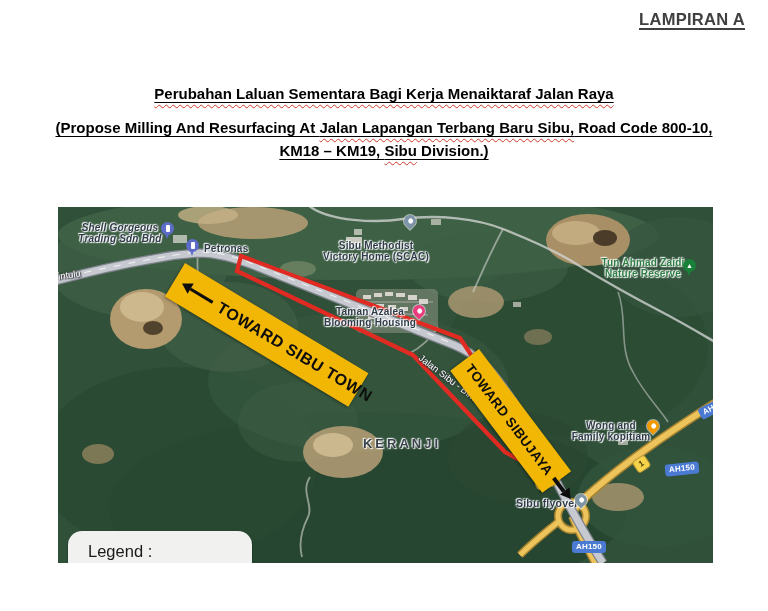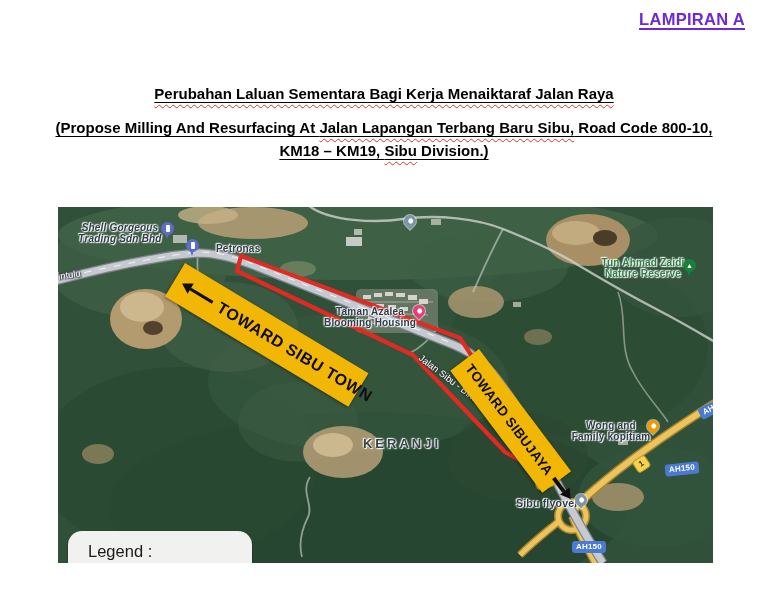--- a/index.html
+++ b/index.html
@@ -4,21 +4,21 @@
 <style>
   html,body{margin:0;padding:0;}
   body{
     width:768px;height:611px;position:relative;background:#ffffff;
     font-family:"Liberation Sans", sans-serif;color:#111;overflow:hidden;
   }
   
   .doc-tag{
     position:absolute;top:10px;right:23px;font-size:16.5px;font-weight:bold;
     text-decoration:underline;text-decoration-thickness:1.5px;text-underline-offset:3px;
-    letter-spacing:.3px;color:#6d28d9;
+    letter-spacing:.3px;color:#404040;
   }
   .doc-title{
     position:absolute;left:0;right:0;text-align:center;font-weight:bold;font-size:15px;
     color:#000;text-decoration:underline;text-decoration-thickness:1.4px;text-underline-offset:3px;
   }
   #title1{top:85px;text-align:center;}
   #title2{top:119px;}
   #title3{top:142px;}
   .sp{ 
     text-decoration:underline wavy #cf3a2b;text-decoration-thickness:1px;text-underline-offset:5px;
@@ -190,23 +190,24 @@
     <polygon points="183,49 402,131 469,233 469,257 447,245 369,163 355,148 179,64" fill="none" stroke="#e12b22" stroke-width="4.2"></polygon>
   </svg>
 
   <div class="roadlabel" style="left:0px;top:62px;transform:rotate(-8deg);">intulu</div>
   <div class="roadlabel" style="left:362px;top:144px;transform:rotate(37deg);transform-origin:0 50%;">Jalan Sibu - Bintulu</div>
 
   <div class="plabel" style="left:62px;top:15px;font-style:italic;"><span>Shell Gorgeous</span><br><span>Trading Sdn Bhd</span></div>
   <span class="dotmark fuel" style="left:103px;top:15px;color:#5d6cc9;"></span>
 
   <span class="dotmark fuel" style="left:128px;top:32px;color:#5d6cc9;"></span>
-  <div class="plabel anchor-left" style="left:146px;top:36px;margin-left:12px;">Petronas</div>
+  <div class="plabel anchor-left" style="left:146px;top:36px;">Petronas</div>
 
   <span class="pin" style="left:346px;top:8px;background:#7d93a8;"></span>
+  <div class="plabel" style="left:318px;top:33px;"><span>Sibu Methodist</span><br><span>Victory Home (SCAC)</span></div>
 
   <div class="plabel" style="left:312px;top:99px;"><span>Taman Azalea</span><br><span>Blooming Housing</span></div>
   <span class="pin" style="left:355px;top:98px;background:#ea3b7c;"></span>
 
   <div class="plabel natlabel" style="left:585px;top:50px;"><span>Tun Ahmad Zaidi</span><br><span>Nature Reserve</span></div>
   <span class="dotmark tree" style="left:625px;top:52px;color:#188038;"></span>
 
   <div class="plabel" style="left:553px;top:213px;"><span>Wong and</span><br><span>Family kopitiam</span></div>
   <span class="pin" style="left:589px;top:213px;background:#f29900;"></span>
 

